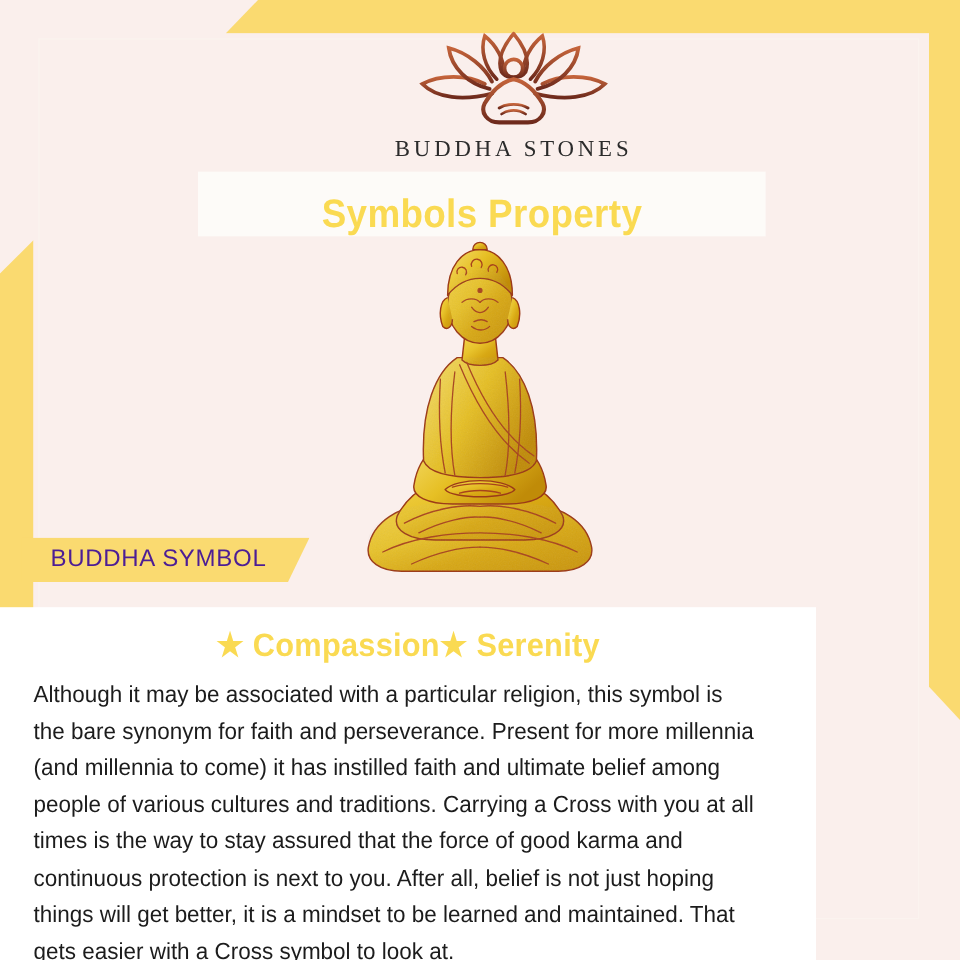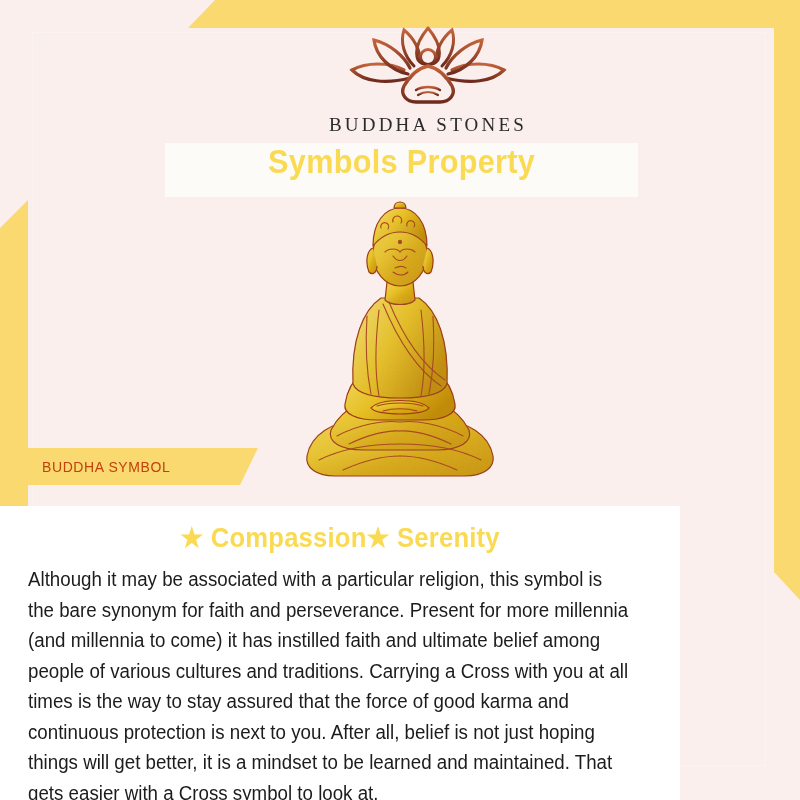--- a/index.html
+++ b/index.html
@@ -85,21 +85,21 @@
     font-weight: 400;
   }
 
   
   .title-banner {
     position: absolute;
     left: 165px; top: 143px;
     width: 473px; height: 54px;
     background: #fdfbf8;
     display: flex;
-    align-items: flex-start;
+    align-items: flex-end;
     justify-content: center;
   }
   .title-text {
     font-family: "Liberation Sans Narrow", "Liberation Sans", sans-serif;
     font-size: 33px;
     font-weight: 700;
     color: #fada52;
     letter-spacing: 0.3px;
     transform: scaleX(0.93);
     white-space: nowrap;
@@ -118,22 +118,22 @@
     position: absolute;
     left: 18px; top: 448px;
     width: 240px; height: 37px;
     background: #fada70;
     clip-path: polygon(0 0, 240px 0, 222px 37px, 0 37px);
     display: flex;
     align-items: center;
   }
   .symbol-tag-label {
     margin-left: 24px;
-    color: #c2410c;
-    font-size: 14px;
+    color: #4c1d95;
+    font-size: 20px;
     letter-spacing: 0.6px;
     font-weight: 400;
   }
 
   
   .content {
     position: absolute;
     left: 0; top: 506px;
     width: 680px; height: 294px;
     background: #ffffff;

